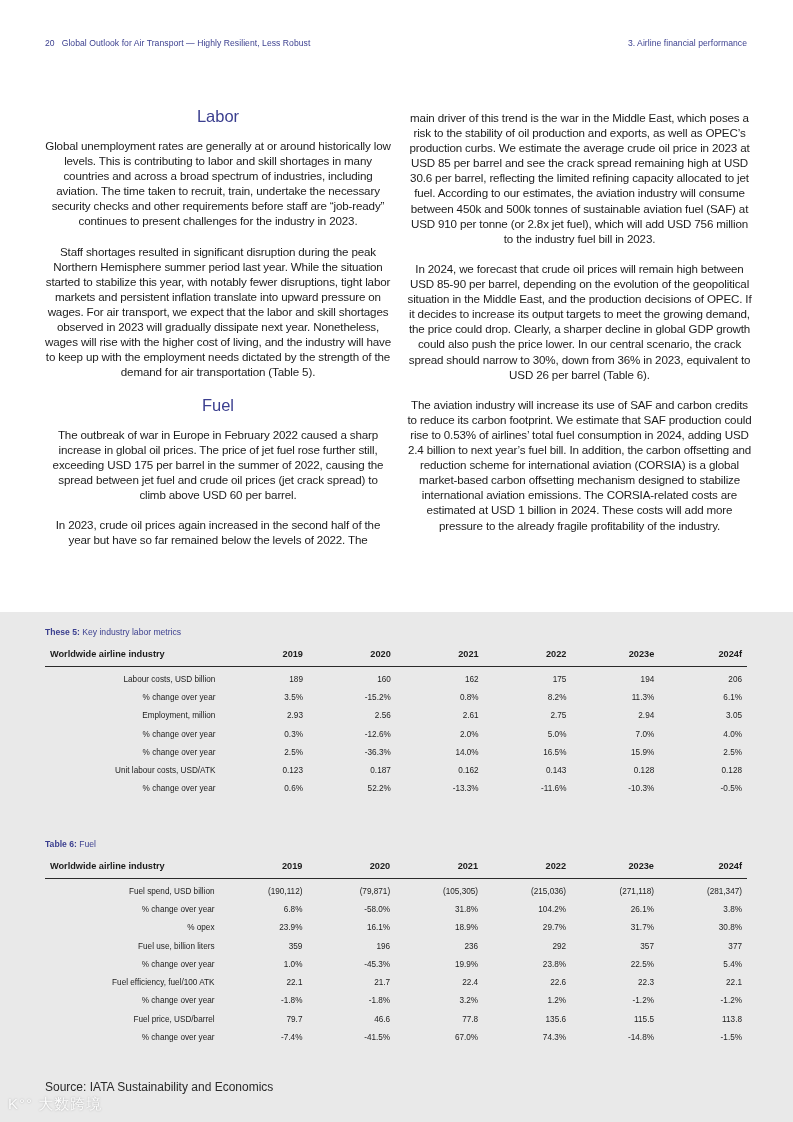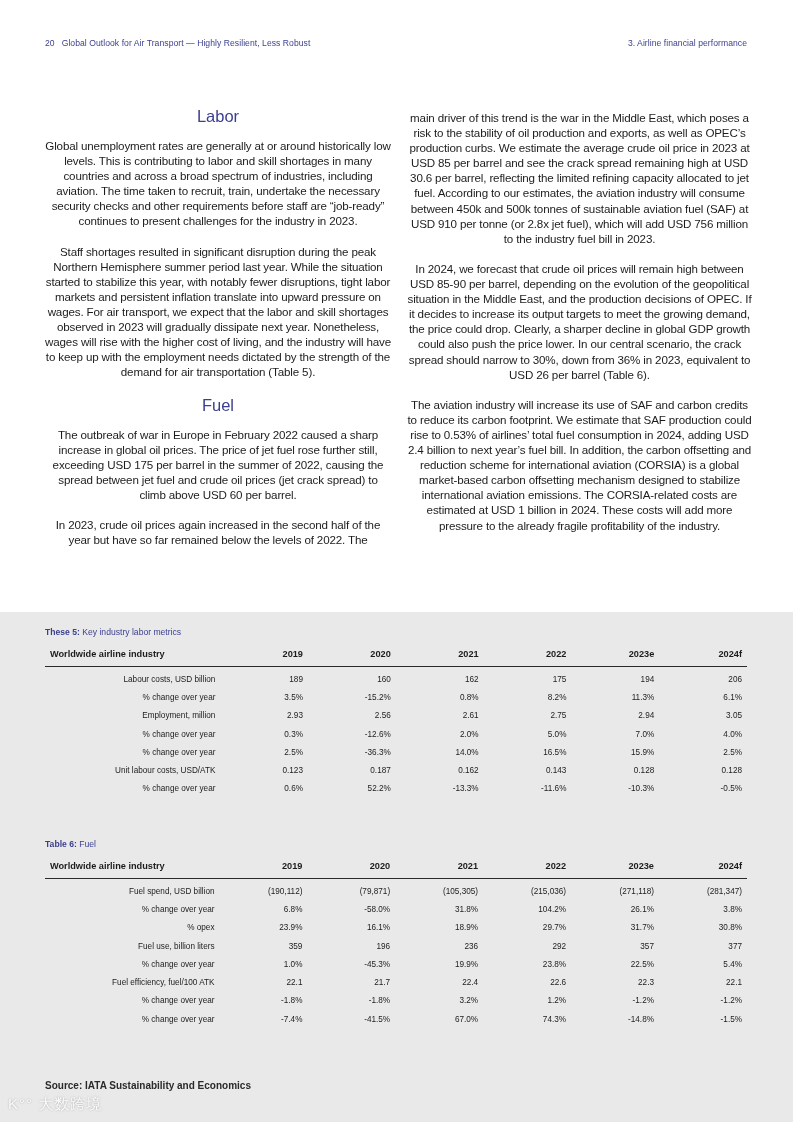--- a/index.html
+++ b/index.html
@@ -43,21 +43,21 @@
   table.data th.label-col { text-align: left; padding-left: 5px; }
   table.data td {
     text-align: right; padding: 0 5px 0 0; height: 18.3px; vertical-align: middle;
   }
   table.data td.label { text-align: right; padding-left: 5px; }
   table.data td.label.sub { padding-left: 13px; }
   table.data tr.first td { padding-top: 3px; }
   .col-label { width: 172px; }
   .col-year { width: 86px; }
 
-  .source { position: absolute; left: 45px; top: 1080px; font-size: 10px; color: #2a2a2a; font-weight: bold; }
+  .source { position: absolute; left: 45px; top: 1080px; font-size: 12px; color: #2a2a2a; }
   .watermark {
     position: absolute; left: 8px; top: 1095px; font-size: 15px; color: #ffffff; opacity: 0.85;
     text-shadow: 0 0 2px #9a9a9a; letter-spacing: 1px;
   }
 </style>
 </head>
 <body>
 
 <div class="running-header">
   <div class="left">
@@ -238,20 +238,29 @@
       <tr>
         <td class="label sub">% change over year</td>
         <td>-1.8%</td>
         <td>-1.8%</td>
         <td>3.2%</td>
         <td>1.2%</td>
         <td>-1.2%</td>
         <td>-1.2%</td>
       </tr>
       <tr>
+        <td class="label">Fuel price, USD/barrel</td>
+        <td>79.7</td>
+        <td>46.6</td>
+        <td>77.8</td>
+        <td>135.6</td>
+        <td>115.5</td>
+        <td>113.8</td>
+      </tr>
+      <tr>
         <td class="label sub">% change over year</td>
         <td>-7.4%</td>
         <td>-41.5%</td>
         <td>67.0%</td>
         <td>74.3%</td>
         <td>-14.8%</td>
         <td>-1.5%</td>
       </tr>
     </tbody>
 </table>

